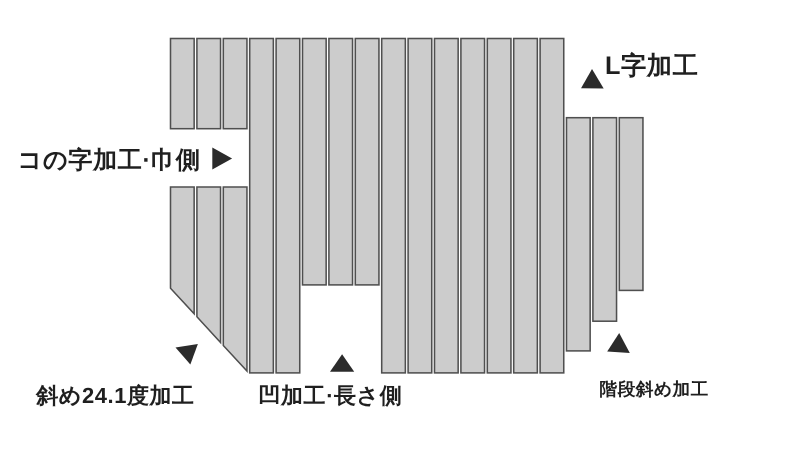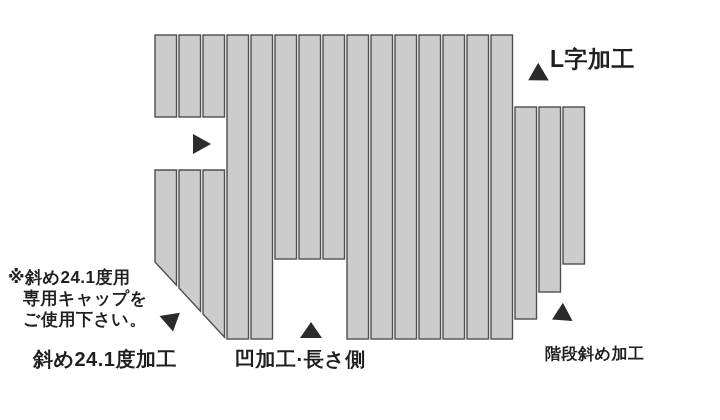--- a/index.html
+++ b/index.html
@@ -54,30 +54,26 @@
       <rect x="395" y="35" width="21.5" height="304" fill="#cccccc" stroke="#4f4f4f" stroke-width="1.4"></rect>
       <rect x="419" y="35" width="21.5" height="304" fill="#cccccc" stroke="#4f4f4f" stroke-width="1.4"></rect>
       <rect x="443" y="35" width="21.5" height="304" fill="#cccccc" stroke="#4f4f4f" stroke-width="1.4"></rect>
       <rect x="467" y="35" width="21.5" height="304" fill="#cccccc" stroke="#4f4f4f" stroke-width="1.4"></rect>
       <rect x="491" y="35" width="21.5" height="304" fill="#cccccc" stroke="#4f4f4f" stroke-width="1.4"></rect>
       <rect x="515" y="107" width="21.5" height="212" fill="#cccccc" stroke="#4f4f4f" stroke-width="1.4"></rect>
       <rect x="539" y="107" width="21.5" height="185" fill="#cccccc" stroke="#4f4f4f" stroke-width="1.4"></rect>
       <rect x="563" y="107" width="21.5" height="157" fill="#cccccc" stroke="#4f4f4f" stroke-width="1.4"></rect>
     </svg>
 
+  <div class="label lbl-u">コの字加工·巾側</div>
   <div class="arrow tri-r ar-u"></div>
 
   <div class="label lbl-l">L字加工</div>
   <div class="arrow tri-r ar-l"></div>
 
-  <div class="label lbl-note">
-    <span class="n1">※斜め24.1度用</span>
-    <span class="n2">専用キャップを</span>
-    <span class="n3">ご使用下さい。</span>
-  </div>
 
   <div class="arrow tri-r ar-diag"></div>
   <div class="label lbl-diag">斜め24.1度加工</div>
 
   <div class="arrow tri-up ar-concave"></div>
   <div class="label lbl-concave">凹加工·長さ側</div>
 
   <div class="arrow tri-r ar-stair"></div>
   <div class="label lbl-stair">階段斜め加工</div>
 

